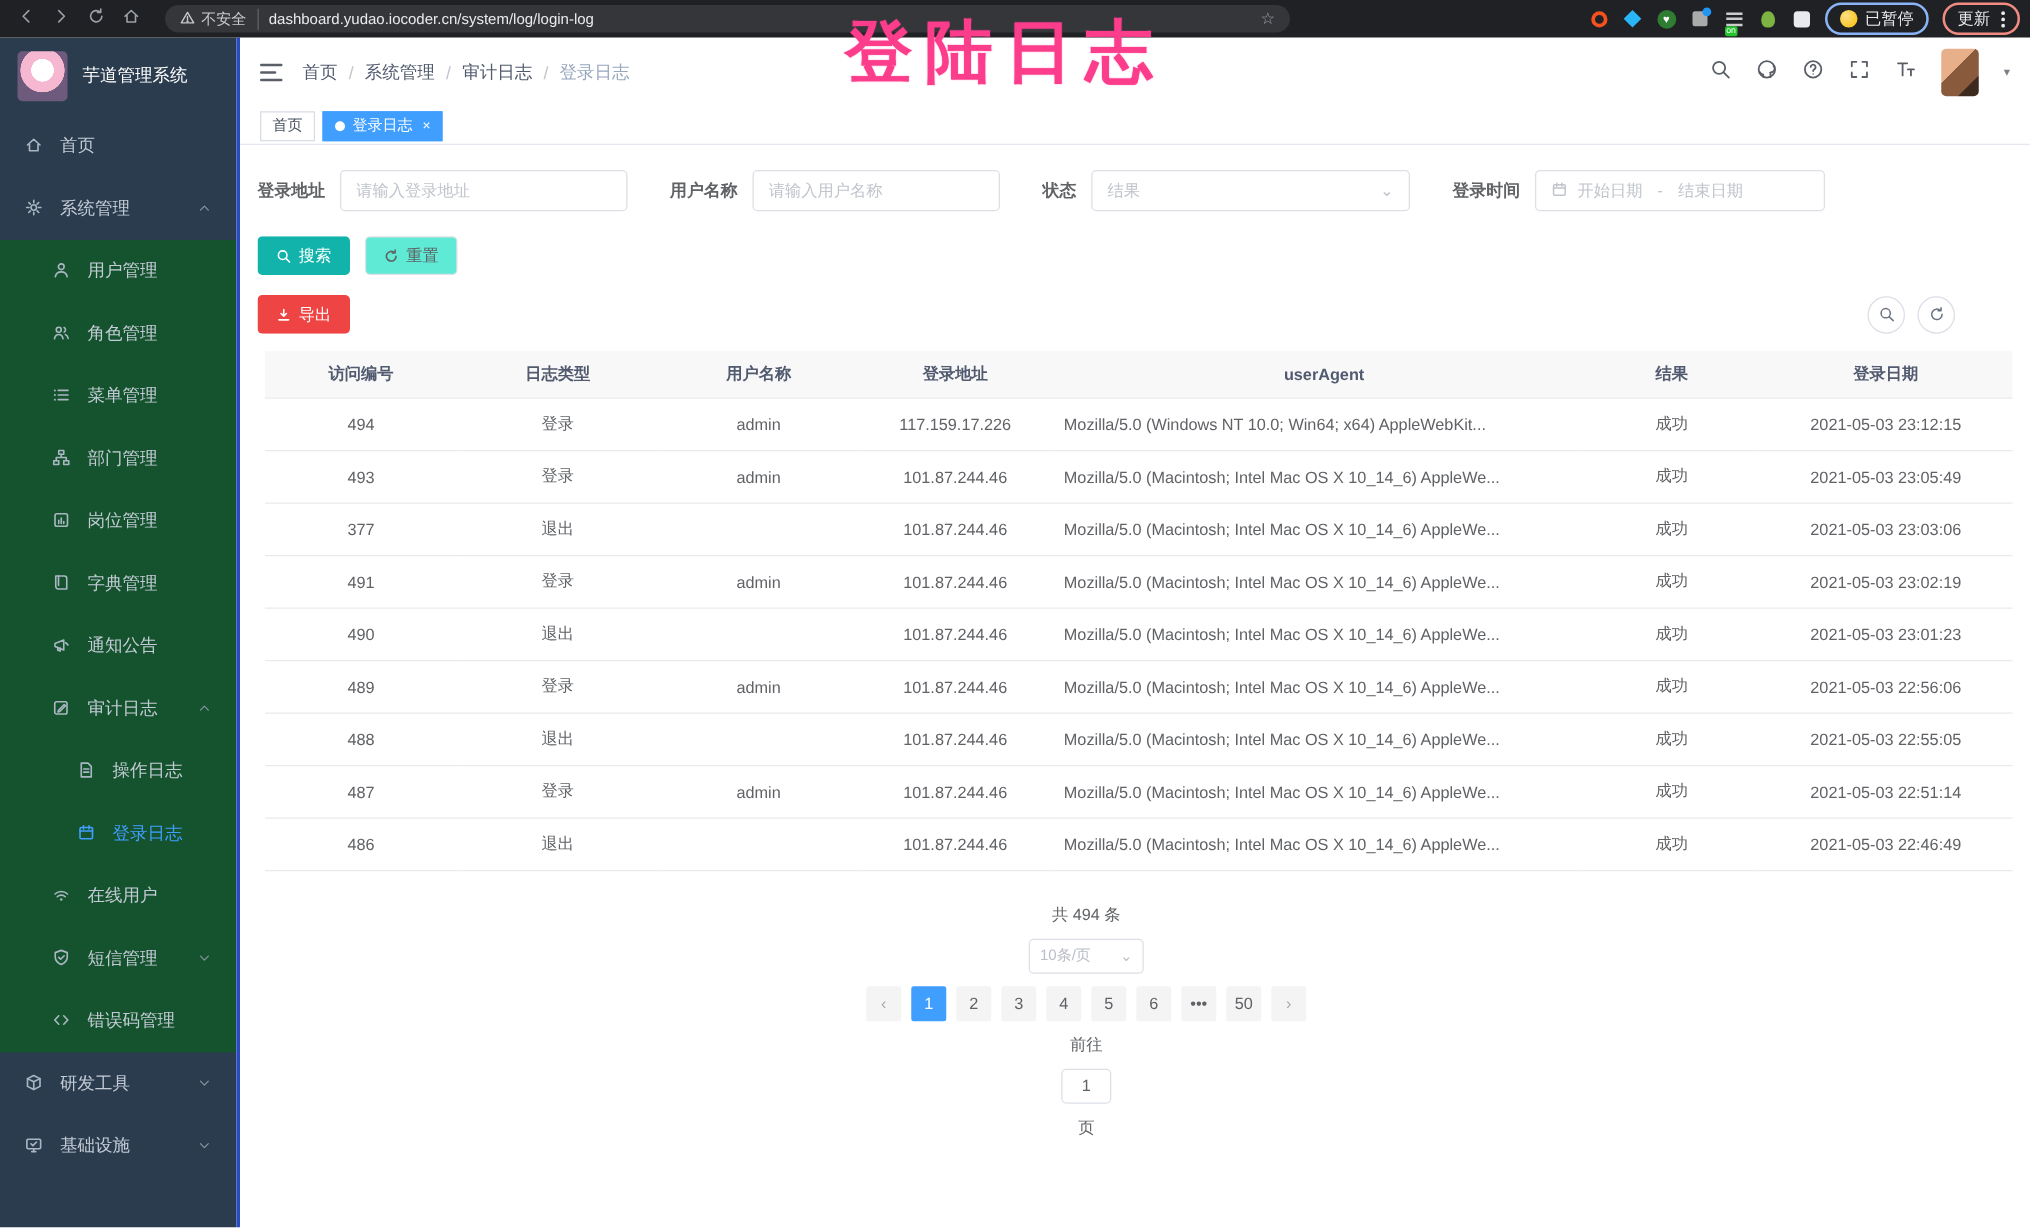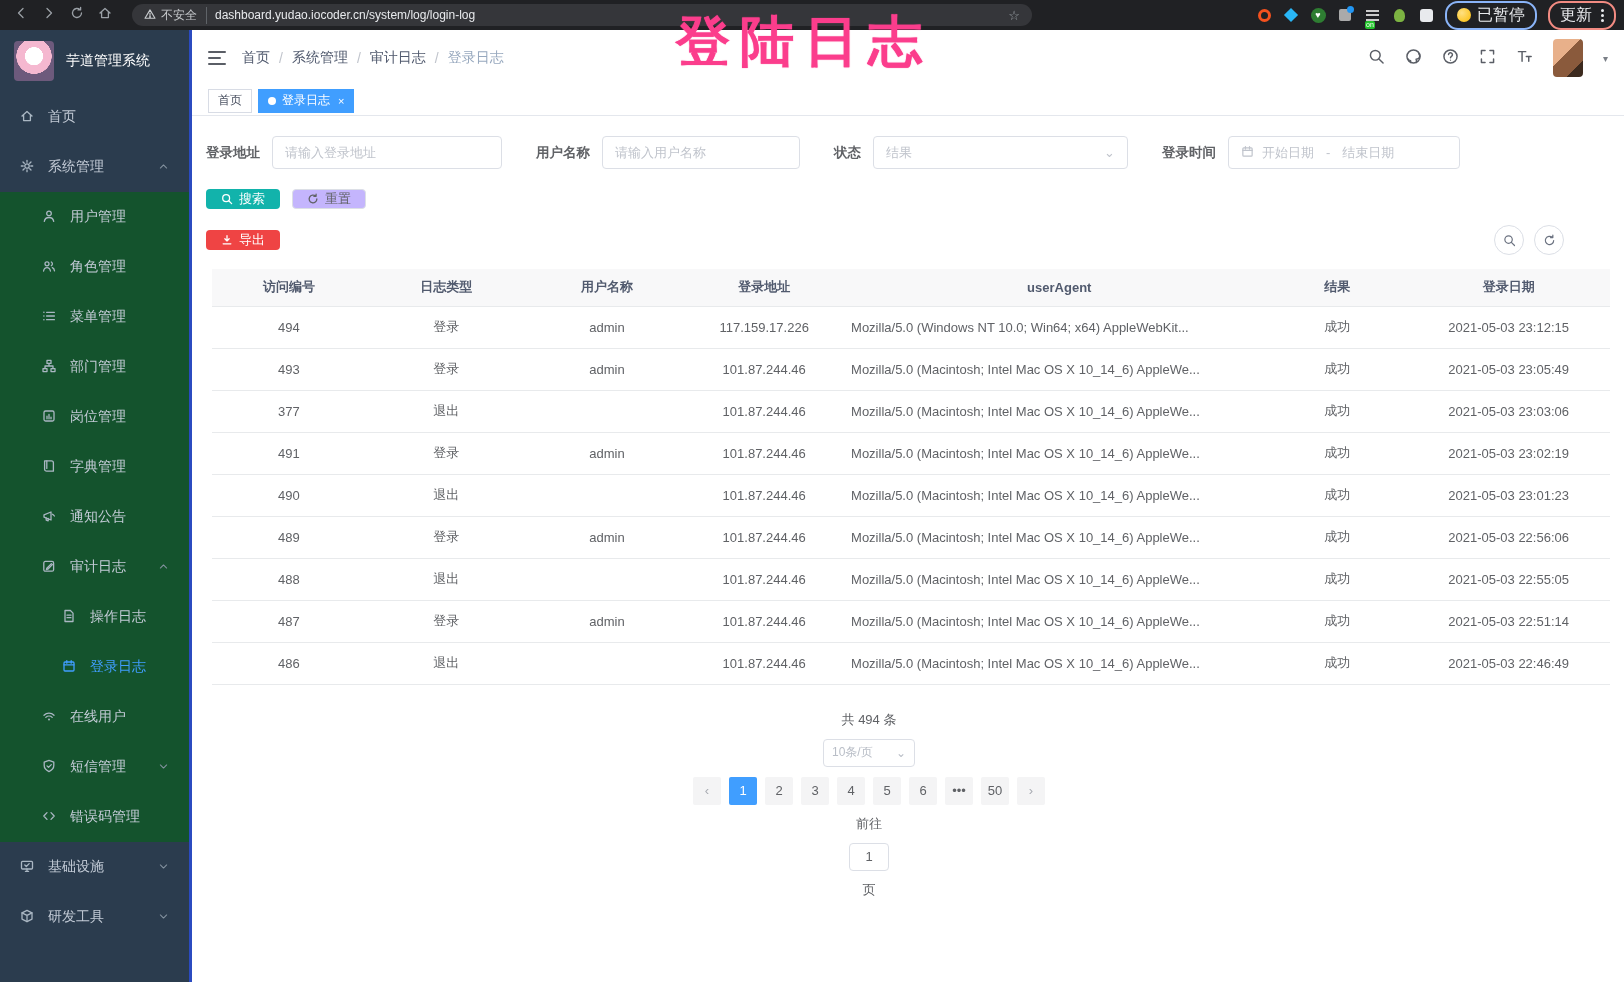--- a/index.html
+++ b/index.html
@@ -34,21 +34,21 @@
     height:7px; background:#2196f3; border-radius:50%; }
   .ext-list { width:13px; height:11px; border-top:2px solid #ccc;
     border-bottom:2px solid #ccc; position:relative; }
   .ext-list::before { content:""; position:absolute; top:2.5px; left:0; right:0;
     height:2px; background:#ccc; }
   .ext-on { position:absolute; bottom:-6px; left:1px; background:#23c42c; color:#fff;
     font-size:7px; padding:0 1px; border-radius:2px; line-height:8px; }
   .ext-bug { width:11px; height:13px; background:#7cb342; border-radius:50% 50% 40% 40%; }
   .ext-puz { width:13px; height:13px; background:#e8eaed; border-radius:3px; }
   .pill { display:flex; align-items:center; gap:6px; padding:2px 10px; border-radius:13px;
-    font-size:16px; color:#e8eaed; cursor:pointer; white-space:nowrap; }
+    font-size:13px; color:#e8eaed; cursor:pointer; white-space:nowrap; }
   .pill-paused { border:2px solid #8ab4f8; }
   .emoji-dot { width:14px; height:14px; border-radius:50%; background:
     radial-gradient(circle at 35% 35%, #ffe082, #fbbc04); }
   .pill-update { border:2px solid #f28b82; gap:9px; }
   .kebab { display:flex; flex-direction:column; gap:2px; }
   .kebab i { width:3px; height:3px; background:#e8eaed; border-radius:50%; }
 
   
   .app { display:flex; height:952px; }
   .sidebar { width:189px; background:#2b3c4e; color:#c3cbd6; flex-shrink:0;
@@ -112,26 +112,26 @@
   .f-input::placeholder { color:#c0c4cc; }
   .f-select { width:255px; display:flex; align-items:center; color:#c0c4cc;
     cursor:pointer; }
   .f-select .sel-caret { margin-left:auto; color:#c0c4cc; }
   .f-date { width:232px; display:flex; align-items:center; gap:8px; color:#c0c4cc;
     cursor:pointer; }
   .f-date .dsep { color:#c0c4cc; margin:0 4px; }
 
   
   .btn-row { display:flex; gap:12px; padding:16px 14px 0 14px; }
-  .btn { height:20px; display:flex; align-items:center; gap:6px; padding:0 14px;
+  .btn { height:31px; display:flex; align-items:center; gap:6px; padding:0 14px;
     border-radius:4px; font-size:13px; cursor:pointer; border:1px solid transparent;
     white-space:nowrap; }
   .btn svg.ic { width:12px; height:12px; stroke-width:1.5; }
   .btn-search { background:#12b3ab; color:#fff; }
-  .btn-reset { background:#c4b5fd; color:#606266; border-color:#dcdfe6;justify-content:flex-end; }
+  .btn-reset { background:#5eead4; color:#606266; border-color:#dcdfe6;justify-content:flex-end; }
   .btn-export { background:#ef4444; color:#fff; }
   .tool-row { display:flex; align-items:center; padding:16px 60px 0 14px; }
   .circle-btns { margin-left:auto; display:flex; gap:10px; }
   .cbtn { width:30px; height:30px; border-radius:50%; border:1px solid #dcdfe6;
     background:#fff; color:#6b7280; display:flex; align-items:center;
     justify-content:center; cursor:pointer; }
   .cbtn svg.ic { width:13px; height:13px; }
 
   
   .table-wrap { padding:14px 14px 0 20px; }
@@ -457,32 +457,32 @@
         <div class="menu-item lvl2">
           <span class="mi icon"><svg class="ic">
                 <use href="#i-code"></use>
               </svg></span>
           <span>错误码管理</span>
         </div>
       </div>
 
       <div class="menu-item">
         <span class="mi icon"><svg class="ic">
+              <use href="#i-box"></use>
+            </svg></span>
+        <span>研发工具</span>
+        <span class="arrow down"><svg class="ic">
+              <use href="#i-chev"></use>
+            </svg></span>
+      </div>
+      <div class="menu-item">
+        <span class="mi icon"><svg class="ic">
               <use href="#i-monitor"></use>
             </svg></span>
         <span>基础设施</span>
-        <span class="arrow down"><svg class="ic">
-              <use href="#i-chev"></use>
-            </svg></span>
-      </div>
-      <div class="menu-item">
-        <span class="mi icon"><svg class="ic">
-              <use href="#i-box"></use>
-            </svg></span>
-        <span>研发工具</span>
         <span class="arrow down"><svg class="ic">
               <use href="#i-chev"></use>
             </svg></span>
       </div>
     </div>
 
     <div class="content">
 
       <div class="hd">
         <span class="hamburger">

